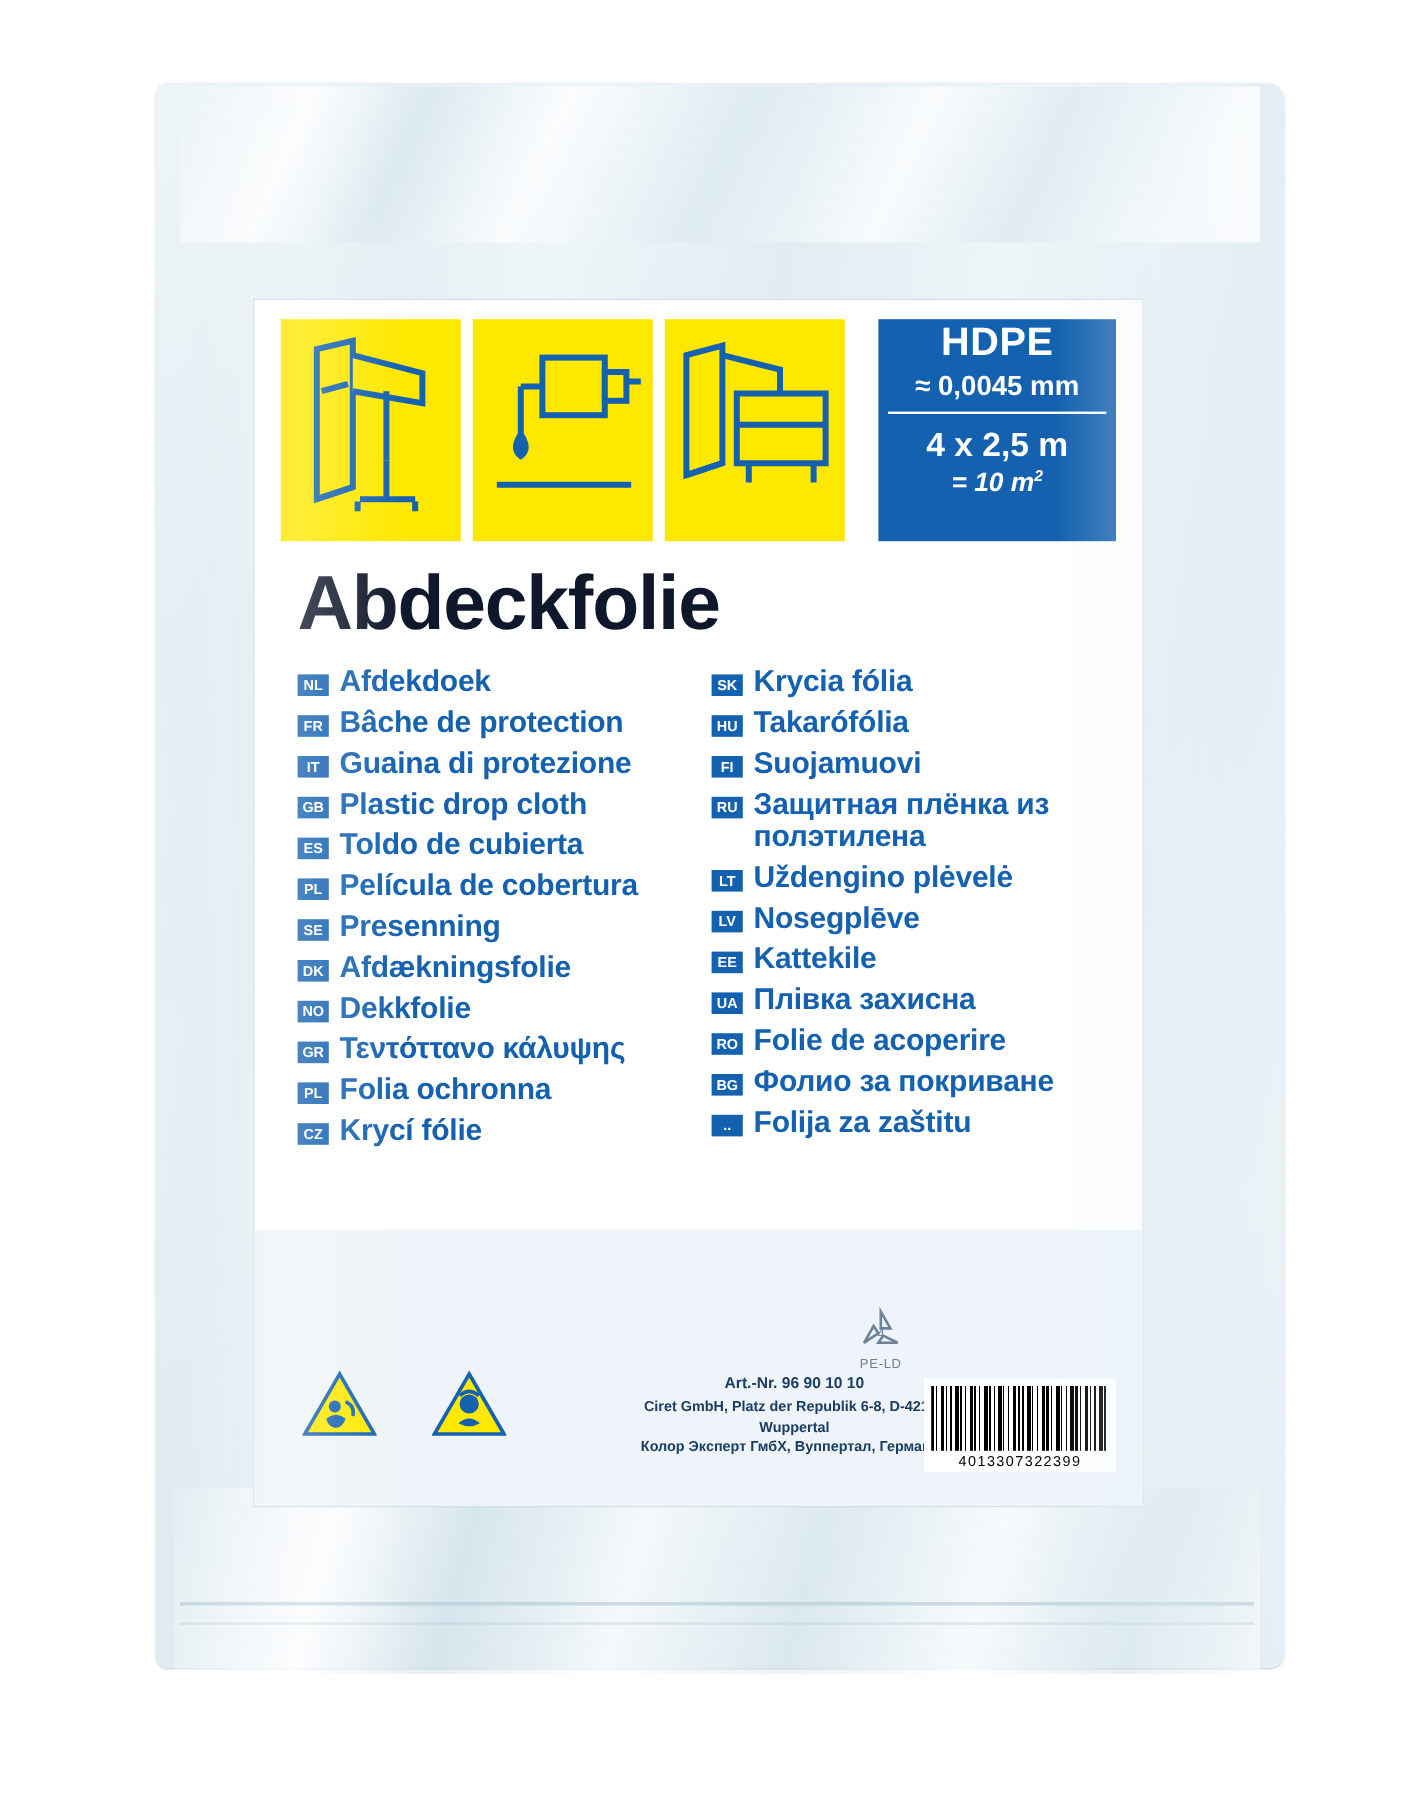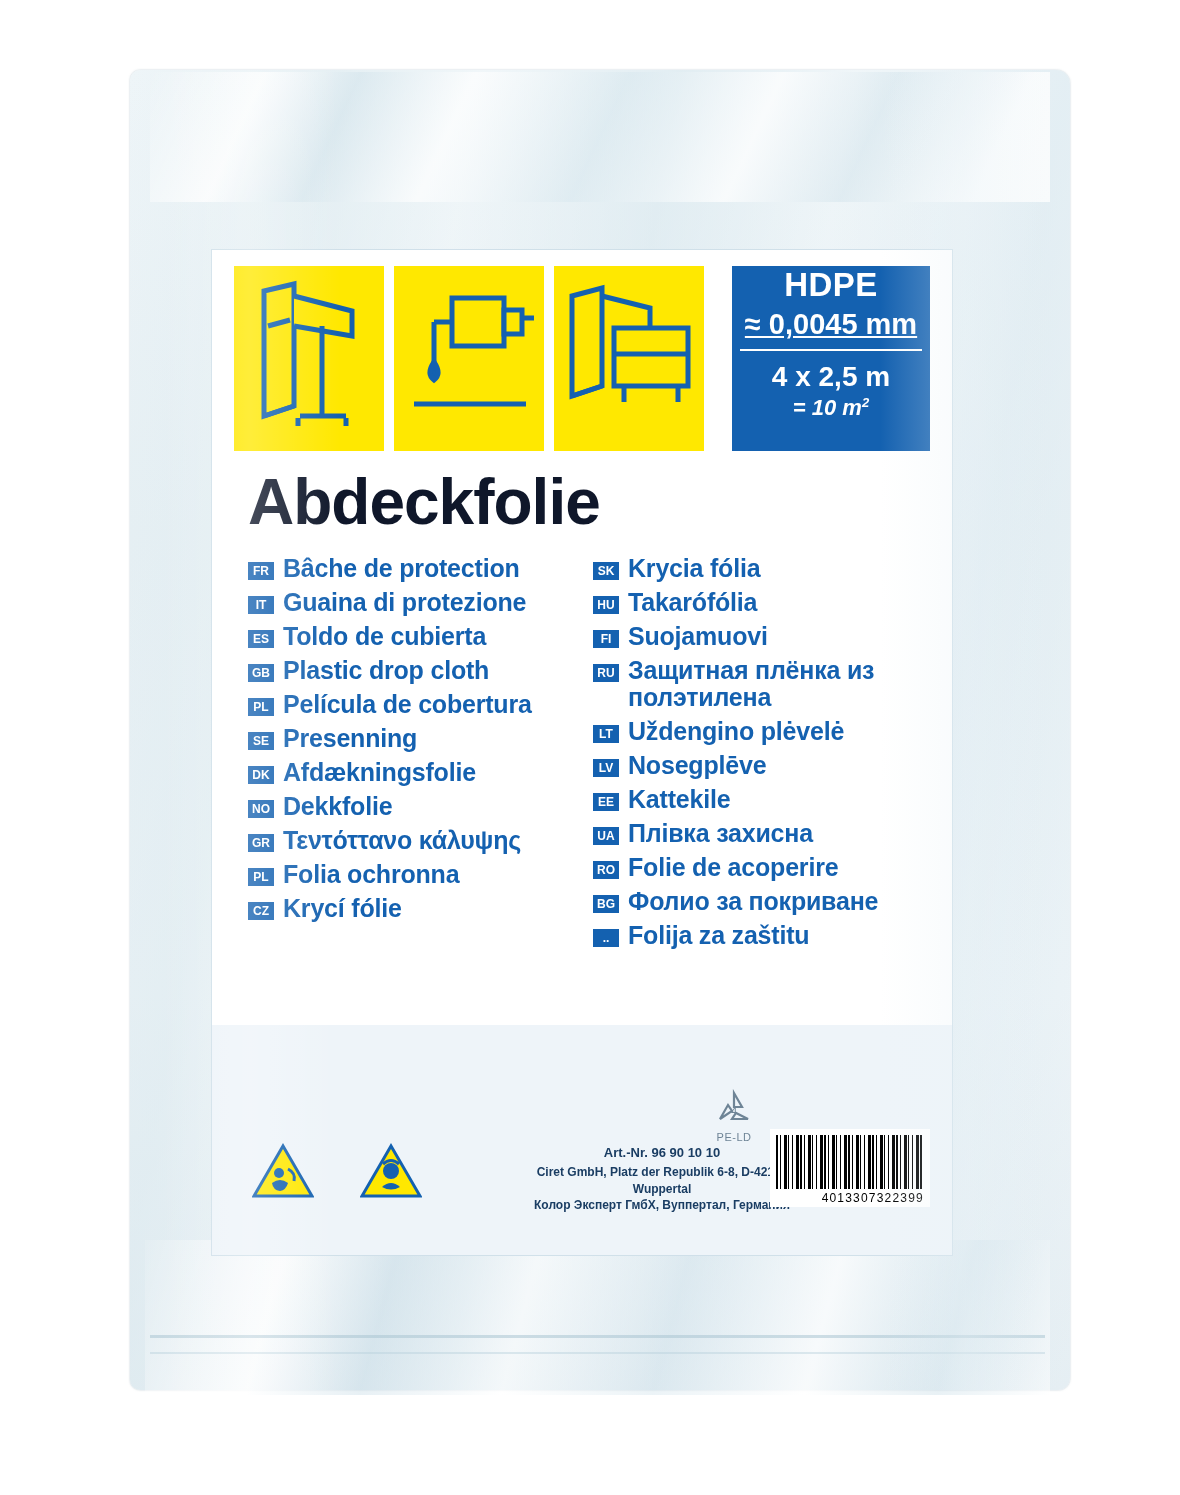--- a/index.html
+++ b/index.html
@@ -94,24 +94,23 @@
     background: #1461b0;
     color: #ffffff;
     text-align: center;
     font-weight: bold;
   }
   .spec-hdpe {
     font-size: 33px;
     letter-spacing: 0.5px;
   }
   .spec-thick {
-    font-size: 29px;
+    font-size: 23px;
     padding-top: 4px;
     padding-bottom: 8px;
-    text-decoration: underline;
   }
   .spec-rule {
     height: 2px;
     background: #ffffff;
     margin: 0 8px;
   }
   .spec-size {
     font-size: 28px;
     padding-top: 10px;
   }
@@ -207,26 +206,26 @@
     font-weight: bold;
   }
   .artnr {
     font-size: 13px;
     margin-bottom: 3px;
   }
 
   .barcode {
     position: absolute;
     right: 22px;
-    bottom: 48px;
+    bottom: 28px;
     width: 160px;
     background: #ffffff;
     padding: 6px 6px 2px 6px;
     box-sizing: border-box;
-    text-align: right;
+    text-align: center;
   }
   .bars {
     height: 54px;
     width: 100%;
     background: repeating-linear-gradient(90deg,
       #000 0 2px, #fff 2px 4px, #000 4px 5px, #fff 5px 8px,
       #000 8px 11px, #fff 11px 12px, #000 12px 13px, #fff 13px 16px,
       #000 16px 17px, #fff 17px 20px, #000 20px 23px, #fff 23px 24px);
   }
   .bcnum {
@@ -313,34 +312,38 @@
     <div class="spec-rule"></div>
     <div class="spec-size">4 x 2,5 m</div>
     <div class="spec-area"><span>= 10 m</span><sup>2</sup></div>
   </div>
 
   <div class="title">Abdeckfolie</div>
 
   <div class="cols">
     <div class="col">
       <div class="lang">
+          <span class="code">NL</span>
+          <span class="lname">Afdekdoek</span>
+        </div>
+      <div class="lang">
           <span class="code">FR</span>
           <span class="lname">Bâche de protection</span>
         </div>
       <div class="lang">
           <span class="code">IT</span>
           <span class="lname">Guaina di protezione</span>
         </div>
       <div class="lang">
+          <span class="code">GB</span>
+          <span class="lname">Plastic drop cloth</span>
+        </div>
+      <div class="lang">
           <span class="code">ES</span>
           <span class="lname">Toldo de cubierta</span>
-        </div>
-      <div class="lang">
-          <span class="code">GB</span>
-          <span class="lname">Plastic drop cloth</span>
         </div>
       <div class="lang">
           <span class="code">PL</span>
           <span class="lname">Película de cobertura</span>
         </div>
       <div class="lang">
           <span class="code">SE</span>
           <span class="lname">Presenning</span>
         </div>
       <div class="lang">

